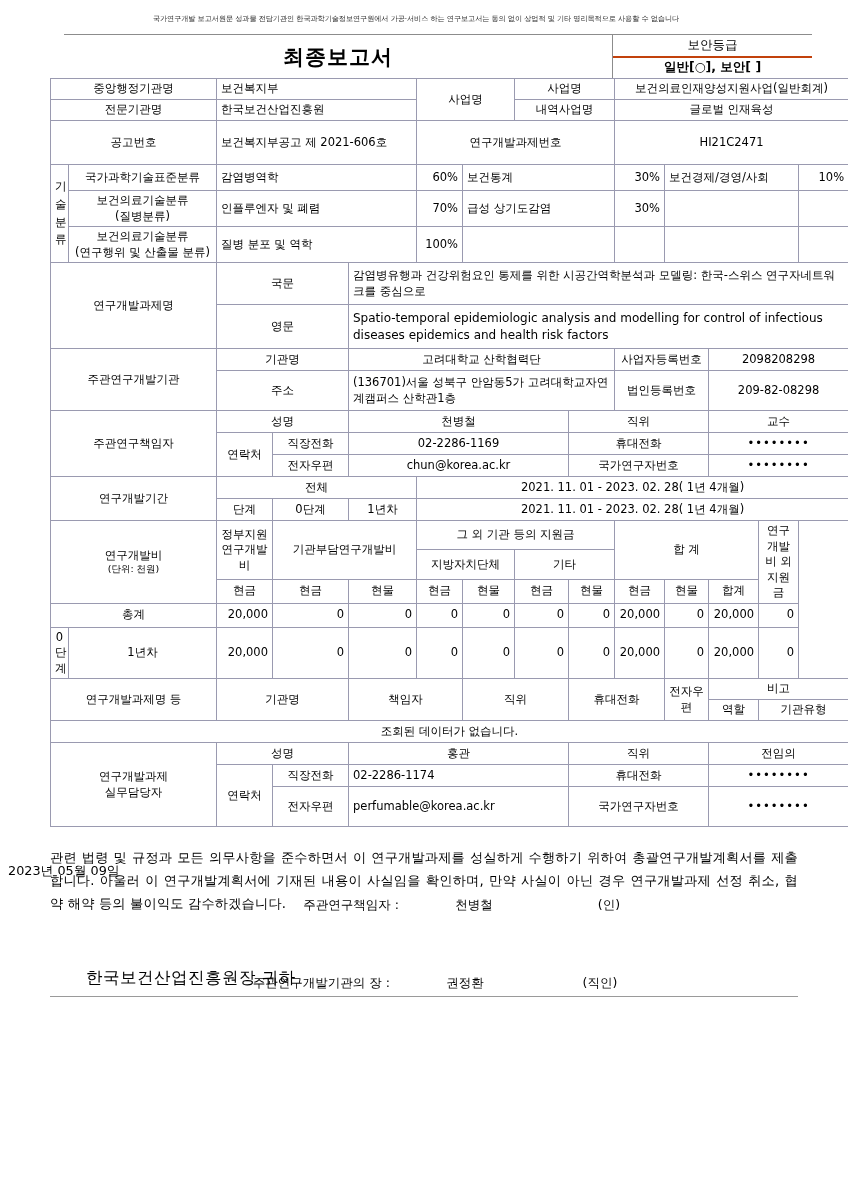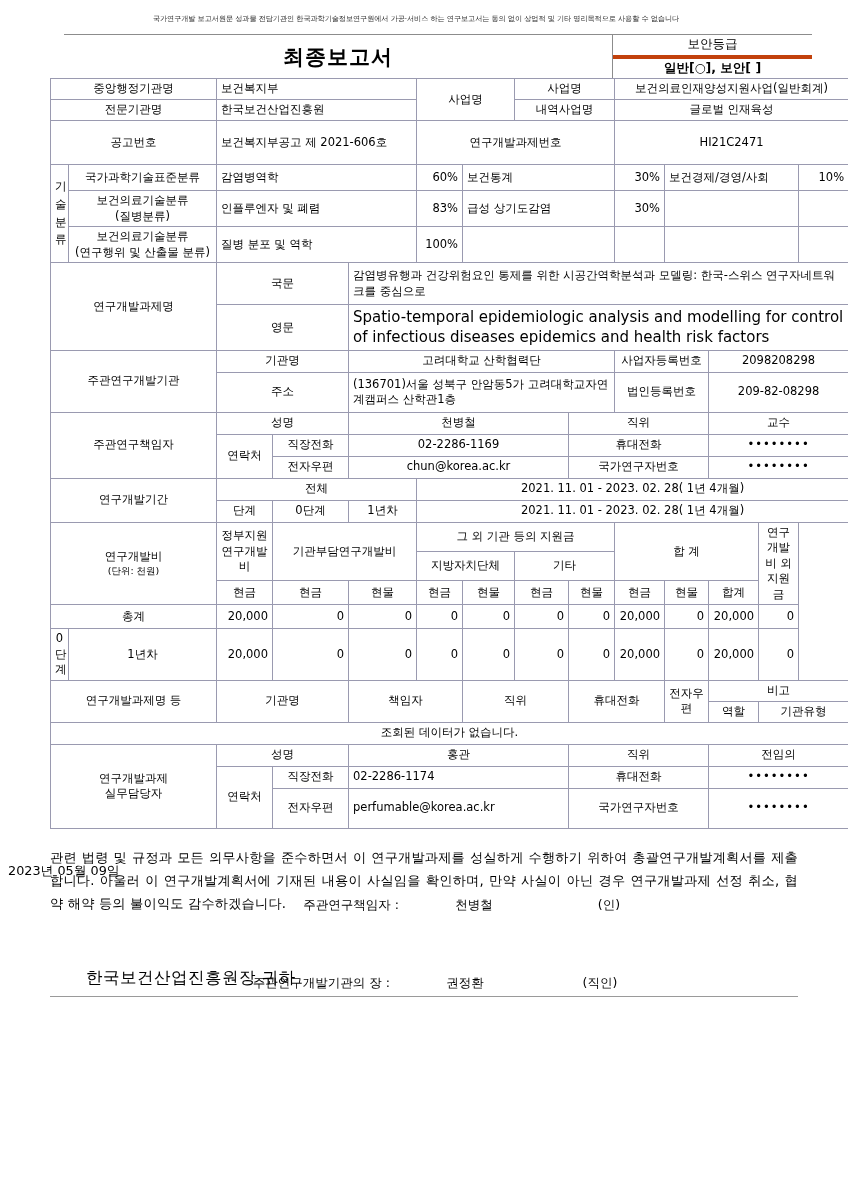--- a/index.html
+++ b/index.html
@@ -42,21 +42,21 @@
   }
   .title-sec {
     flex: 1;
     border-left: 1px solid #8c8c8c;
     display: flex; flex-direction: column;
   }
   .title-sec .sec-top {
     flex: 1;
     display: flex; align-items: center; justify-content: center;
     font-size: 12.5px;
-    border-bottom: 4px solid #c2410c;
+    border-bottom: 2px solid #c2410c;
   }
   .title-sec .sec-bot {
     flex: 1;
     display: flex; align-items: center; justify-content: center;
     font-size: 12.5px;
     font-weight: bold;
   }
 
   
   table.main {
@@ -199,21 +199,21 @@
       <td class="r">30%</td>
       <td class="l" colspan="3">보건경제/경영/사회</td>
       <td class="r">10%</td>
     </tr>
     <tr style="height:32px">
       <td class="h small">
         <div>보건의료기술분류</div>
         <div class="tiny">(질병분류)</div>
       </td>
       <td class="l" colspan="3">인플루엔자 및 폐렴</td>
-      <td class="r">83%</td>
+      <td class="r">70%</td>
       <td class="l" colspan="3">급성 상기도감염</td>
       <td class="r">30%</td>
       <td class="l" colspan="3"></td>
       <td class="r"></td>
     </tr>
     <tr style="height:32px">
       <td class="h small">
         <div>보건의료기술분류</div>
         <div class="tiny">(연구행위 및 산출물 분류)</div>
       </td>
@@ -225,21 +225,21 @@
       <td class="r"></td>
     </tr>
 
     <tr style="height:42px">
       <td class="h" colspan="2" rowspan="2">연구개발과제명</td>
       <td class="h" colspan="2">국문</td>
       <td class="l" colspan="10">감염병유행과 건강위험요인 통제를 위한 시공간역학분석과 모델링: 한국-스위스 연구자네트워크를 중심으로</td>
     </tr>
     <tr style="height:44px">
       <td class="h" colspan="2">영문</td>
-      <td class="l" colspan="10" style="font-size:15px">Spatio-temporal epidemiologic analysis and modelling for control of infectious diseases epidemics and health risk factors</td>
+      <td class="l" colspan="10" style="font-size:12px">Spatio-temporal epidemiologic analysis and modelling for control of infectious diseases epidemics and health risk factors</td>
     </tr>
 
     <tr style="height:22px">
       <td class="h" colspan="2" rowspan="2">주관연구개발기관</td>
       <td class="h" colspan="2">기관명</td>
       <td class="c" colspan="5">고려대학교 산학협력단</td>
       <td class="h" colspan="2">사업자등록번호</td>
       <td class="c" colspan="3">2098208298</td>
     </tr>
     <tr style="height:40px">

